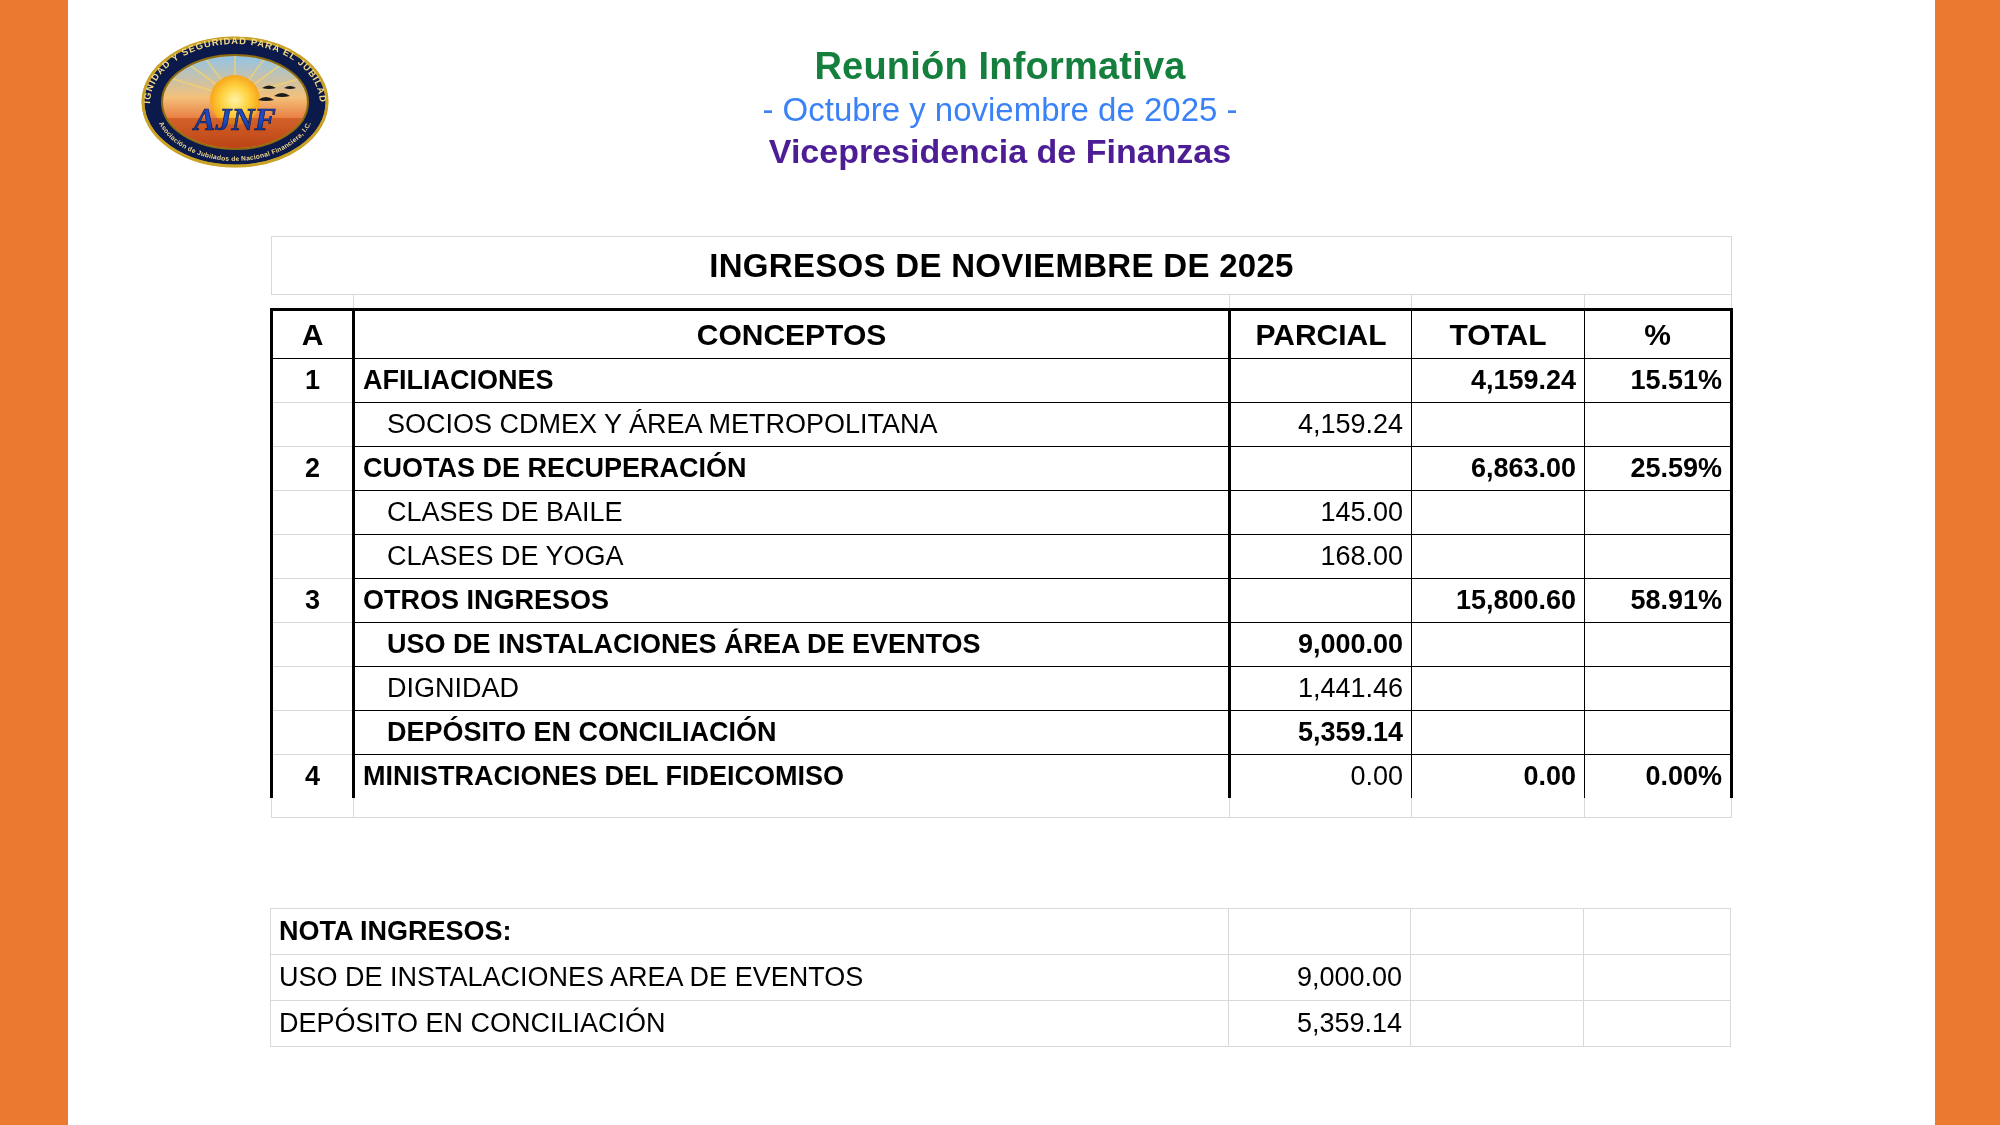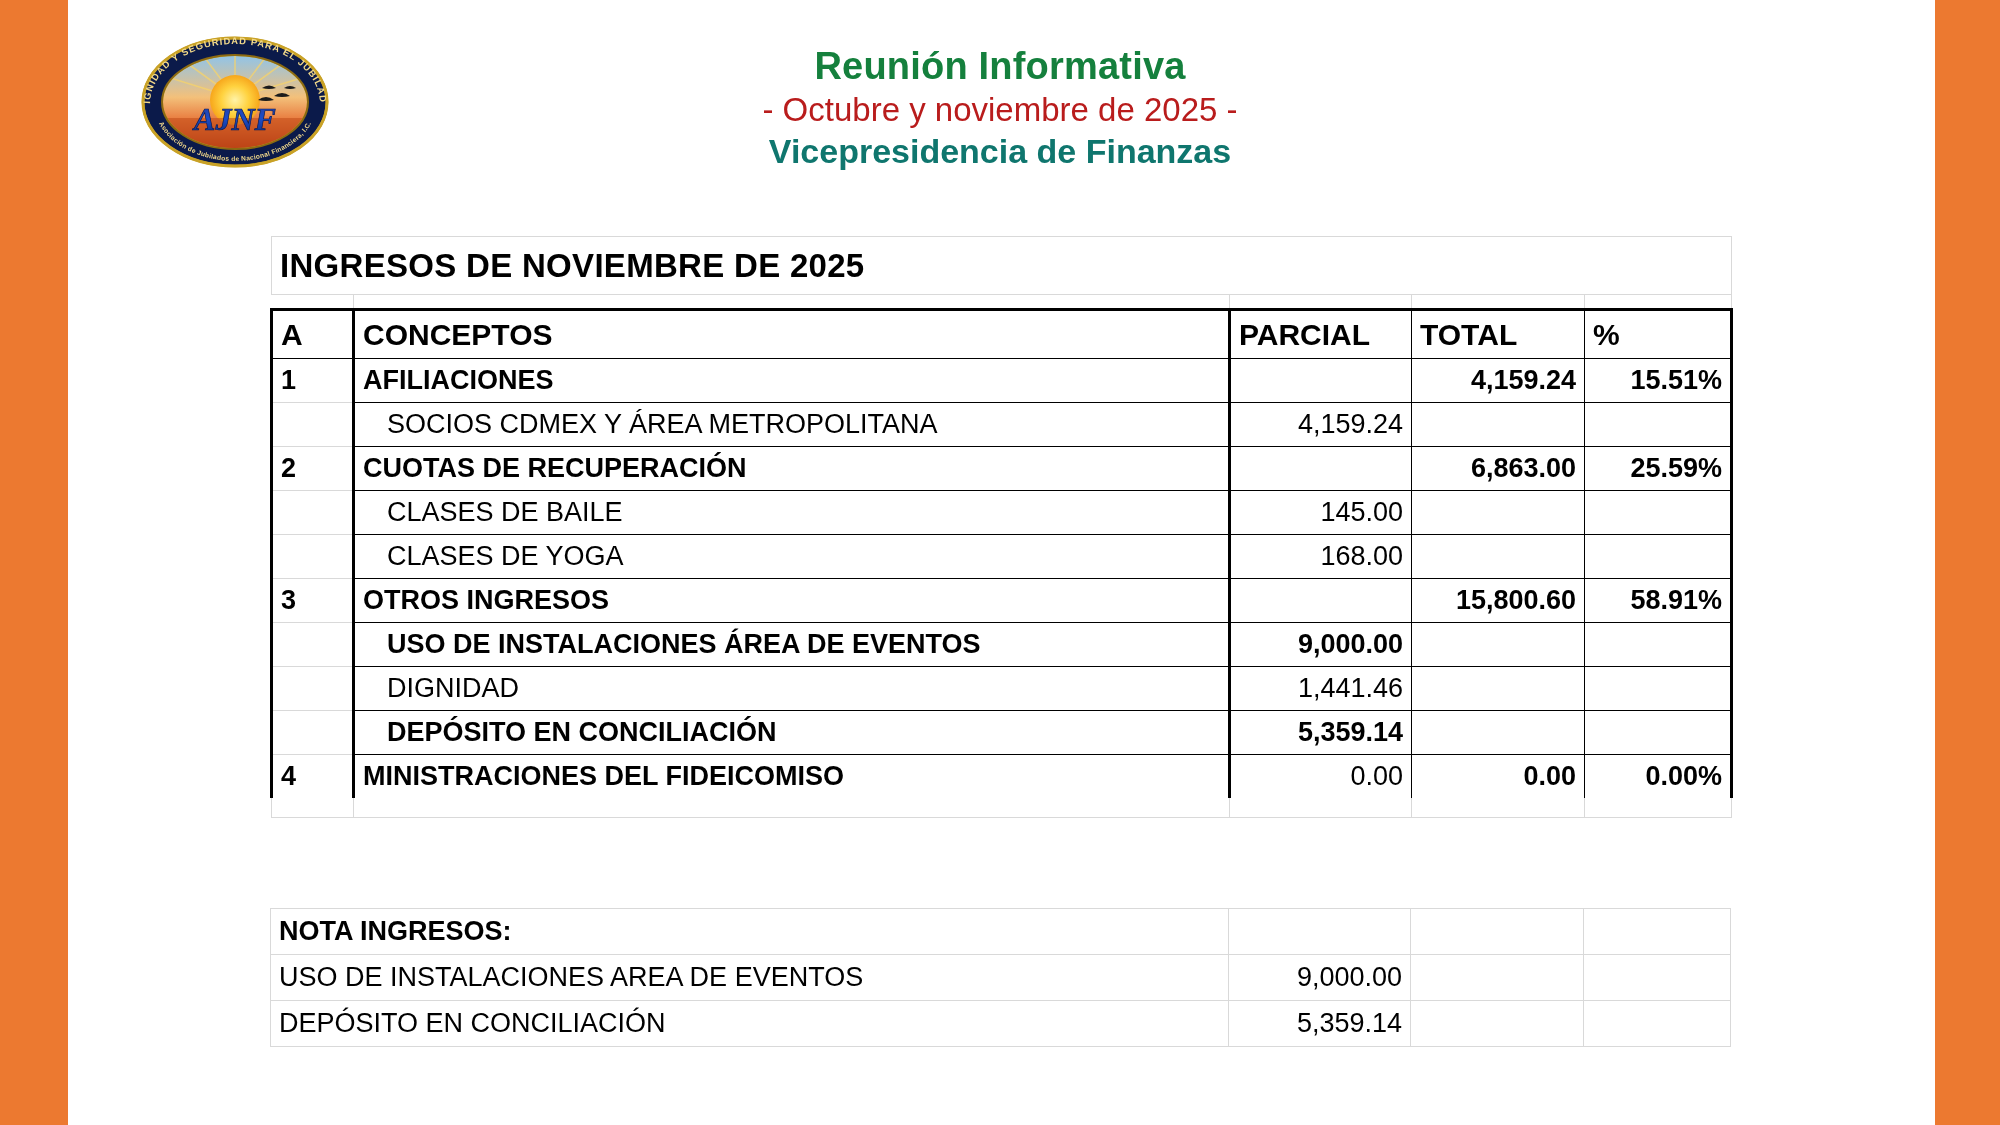--- a/index.html
+++ b/index.html
@@ -52,27 +52,27 @@
   }
   .title-main {
     font-size: 38px;
     font-weight: bold;
     color: #15803d;
     letter-spacing: .2px;
   }
   .title-sub {
     font-size: 33px;
     font-weight: normal;
-    color: #b91c1c;
+    color: #3b82f6;
     margin-top: 3px;
   }
   .title-dept {
     font-size: 34px;
     font-weight: bold;
-    color: #0f766e;
+    color: #4c1d95;
     margin-top: 3px;
   }
 
   
   .tblwrap {
     position: absolute;
     left: 270px;
     width: 1460px;
   }
   #income-wrap { top: 236px; }
@@ -108,21 +108,21 @@
   .bb-thick { border-bottom: 3px solid #000; }
   .bl-thick { border-left: 3px solid #000; }
   .br-thick { border-right: 3px solid #000; }
 
   .bt-gray  { border-top: 1px solid #D9D9D9; }
   .bb-gray  { border-bottom: 1px solid #D9D9D9; }
   .bl-gray  { border-left: 1px solid #D9D9D9; }
   .br-gray  { border-right: 1px solid #D9D9D9; }
 
   
-  .center { text-align: left; }
+  .center { text-align: center; }
   .right  { text-align: right; }
   .left   { text-align: left; }
   .bold   { font-weight: bold; }
   .blue   { color: #000000; font-weight: bold; }
   .indent { padding-left: 32px; }
 
   .banner-row td {
     height: 57px;
     font-size: 33px;
     font-weight: bold;

